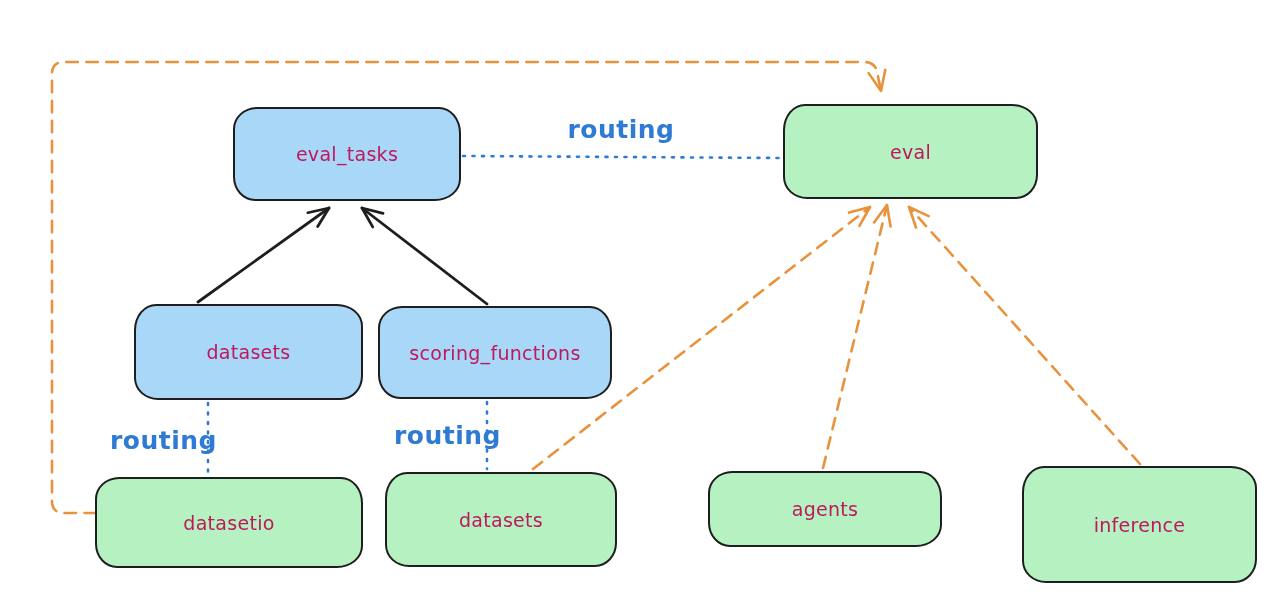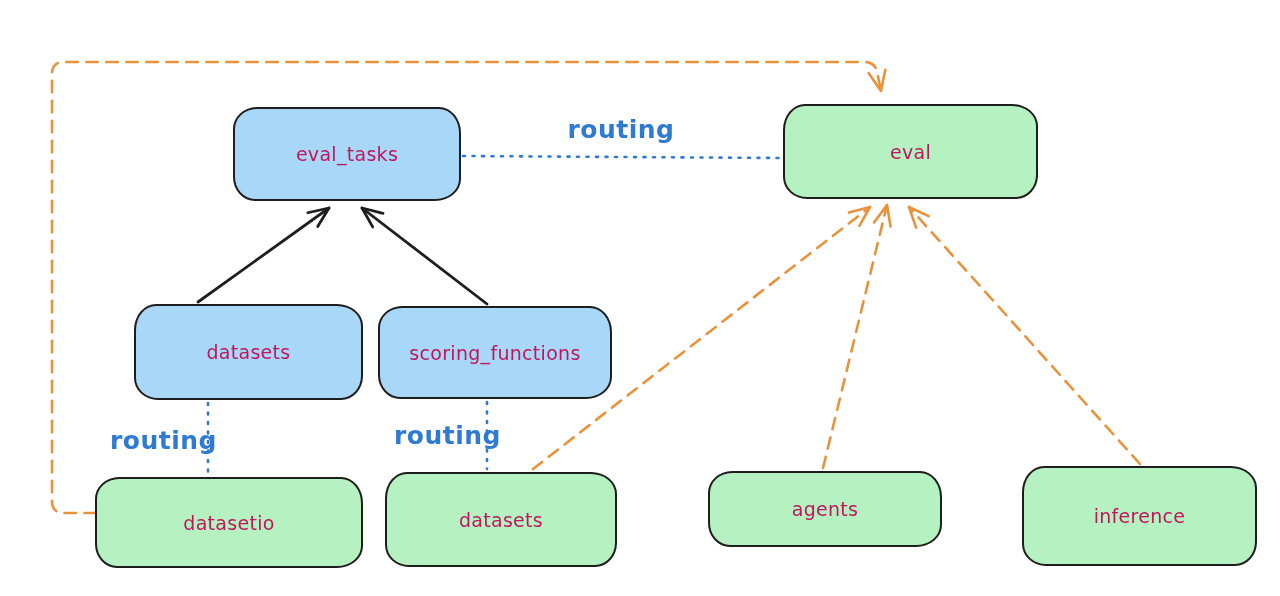--- a/index.html
+++ b/index.html
@@ -103,21 +103,21 @@
   </div>
 
   <div class="node r-b" style="left: 385px; top: 472px; width: 232px; height: 95px; background: rgb(182, 241, 194);">
     <span>datasets</span>
   </div>
 
   <div class="node r-a" style="left: 708px; top: 471px; width: 234px; height: 76px; background: rgb(182, 241, 194);">
     <span>agents</span>
   </div>
 
-  <div class="node r-b" style="left: 1022px; top: 466px; width: 235px; height: 100px; background: rgb(182, 241, 194);">
+  <div class="node r-b" style="left: 1022px; top: 466px; width: 235px; height: 117px; background: rgb(182, 241, 194);">
     <span>inference</span>
   </div>
 
   <div class="edge-label" style="left: 566px; top: 115px; width: 110px; color: rgb(47, 123, 211);">routing</div>
   <div class="edge-label" style="left: 110px; top: 426px; width: 88px; color: rgb(47, 123, 211);">routing</div>
   <div class="edge-label" style="left: 394px; top: 421px; width: 88px; color: rgb(47, 123, 211);">routing</div>
 
 </div>
 
 </body></html>

